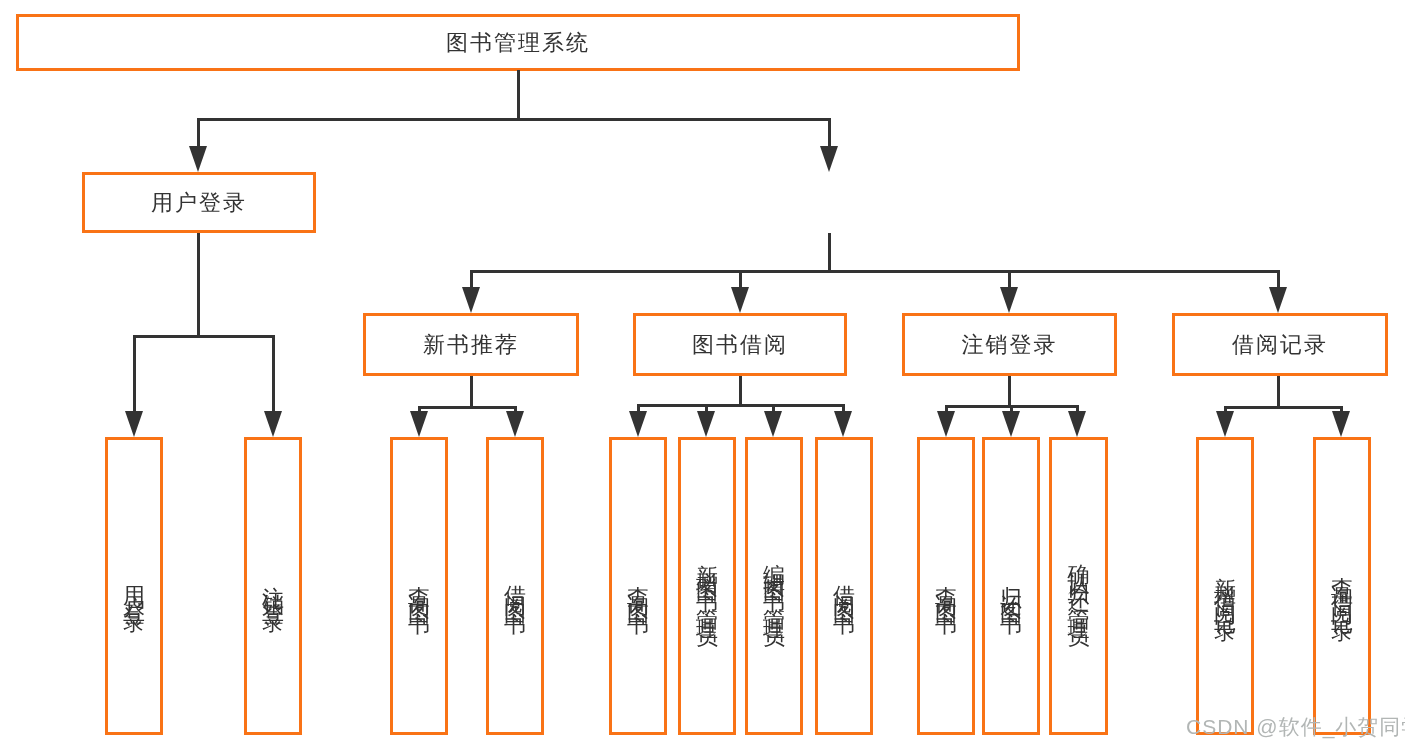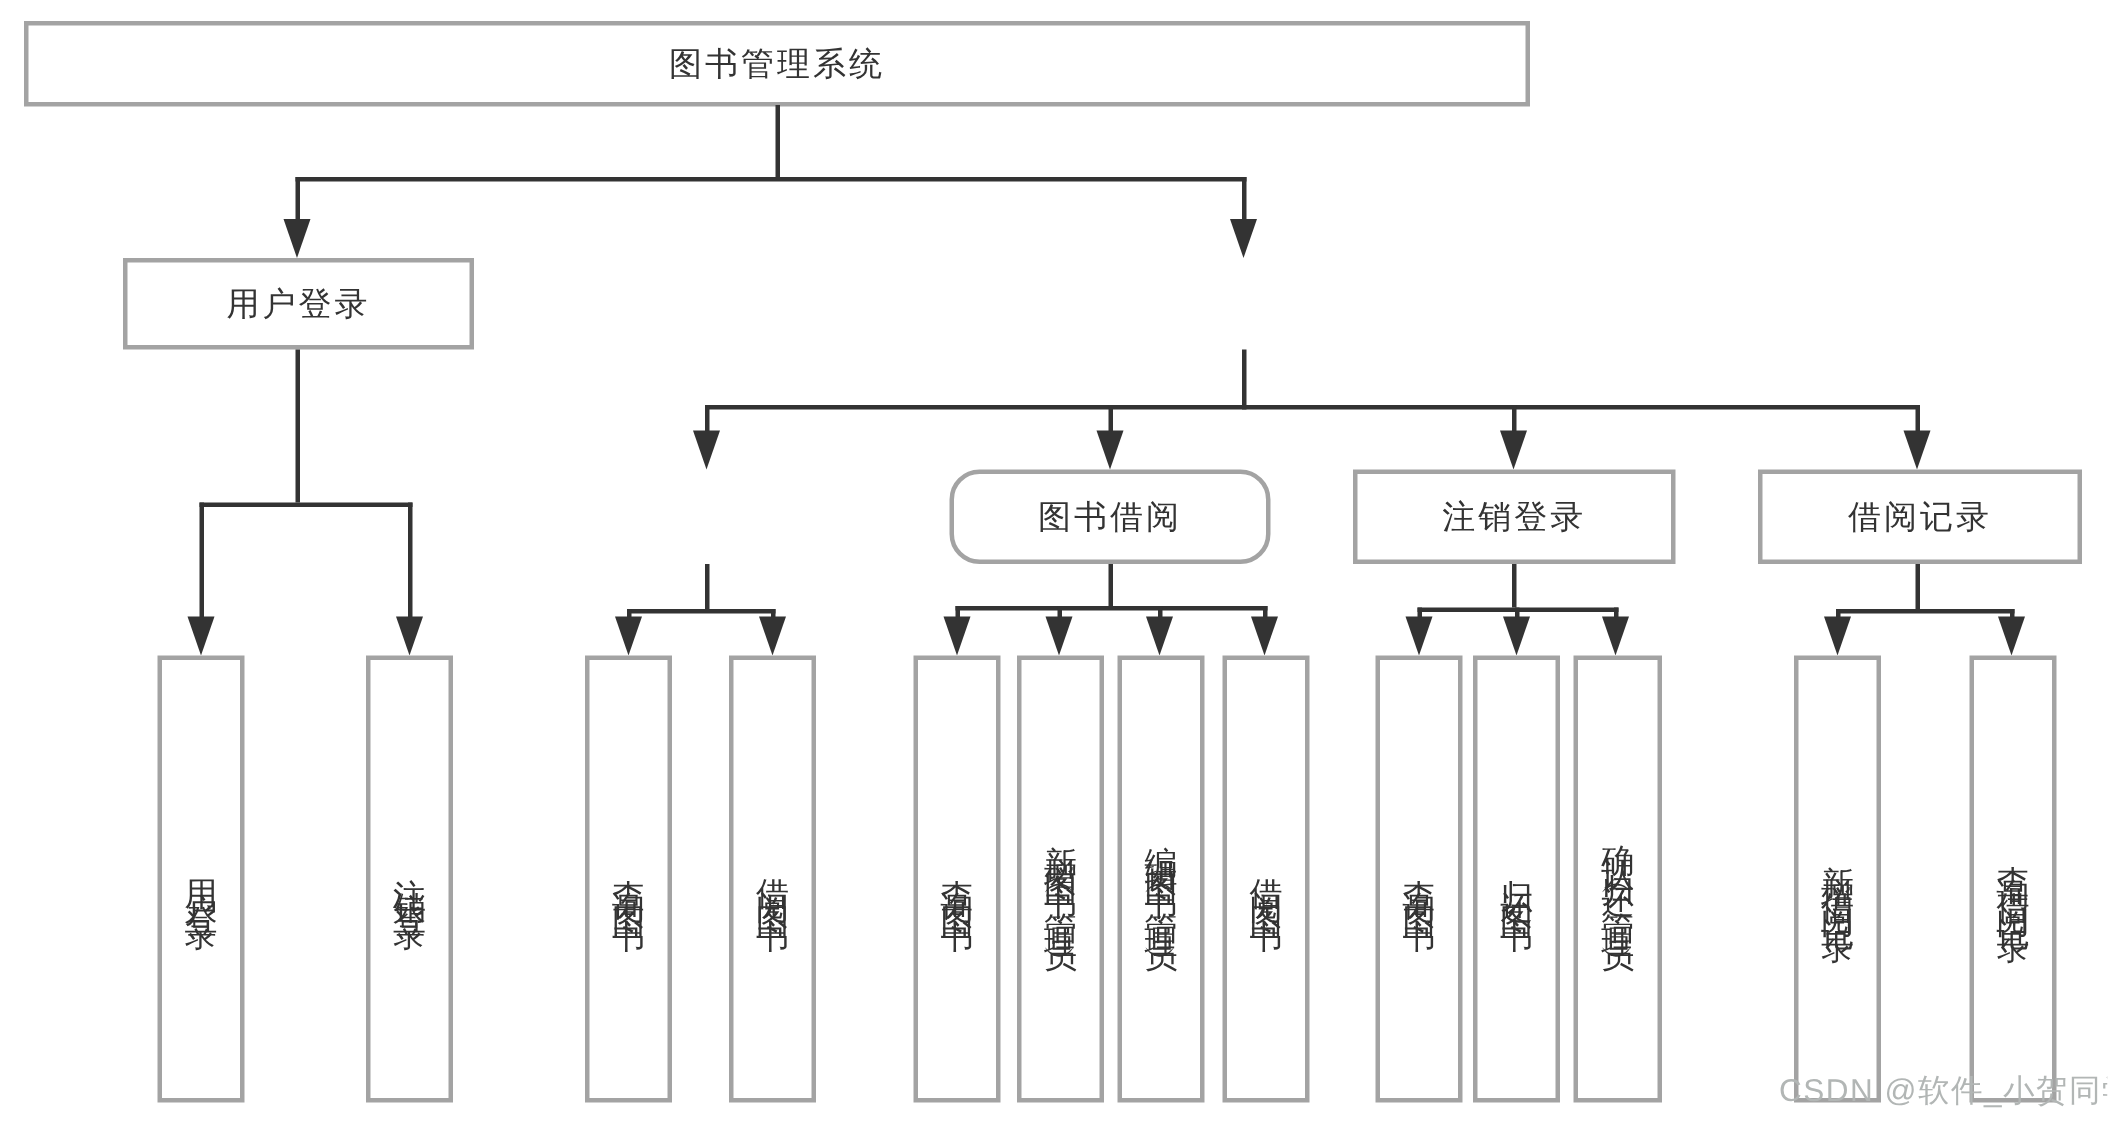--- a/index.html
+++ b/index.html
@@ -8,21 +8,21 @@
   .canvas {
     position: relative;
     width: 1405px;
     height: 747px;
     background: #ffffff;
     overflow: hidden;
     color: #333333;
   }
   .box {
     position: absolute;
-    border: 3px solid #a3a3a3;
+    border: 3px solid #f97316;
     background: #ffffff;
     display: flex;
     align-items: center;
     justify-content: center;
     font-size: 22px;
     letter-spacing: 2px;
     color: #333333;
     white-space: nowrap;
   }
   .leaf .vtext {
@@ -83,21 +83,24 @@
   <div class="hline" style="left:470px; top:270px; width:810px;"></div>
   <div class="vline" style="left:470px; top:270px; height:18px;"></div>
   <div class="arrow" style="left:462px; top:287px;"></div>
   <div class="vline" style="left:739px; top:270px; height:18px;"></div>
   <div class="arrow" style="left:731px; top:287px;"></div>
   <div class="vline" style="left:1008px; top:270px; height:18px;"></div>
   <div class="arrow" style="left:1000px; top:287px;"></div>
   <div class="vline" style="left:1277px; top:270px; height:18px;"></div>
   <div class="arrow" style="left:1269px; top:287px;"></div>
 
-  <div class="box" style="left:633px; top:313px; width:214px; height:63px;border-radius:20px;">
+  <div class="box" style="left:363px; top:313px; width:216px; height:63px;">
+    <span>新书推荐</span>
+  </div>
+  <div class="box" style="left:633px; top:313px; width:214px; height:63px;">
     <span>图书借阅</span>
   </div>
   <div class="box" style="left:902px; top:313px; width:215px; height:63px;">
     <span>注销登录</span>
   </div>
   <div class="box" style="left:1172px; top:313px; width:216px; height:63px;">
     <span>借阅记录</span>
   </div>
 
   <div class="vline" style="left:470px; top:376px; height:30px;"></div>

